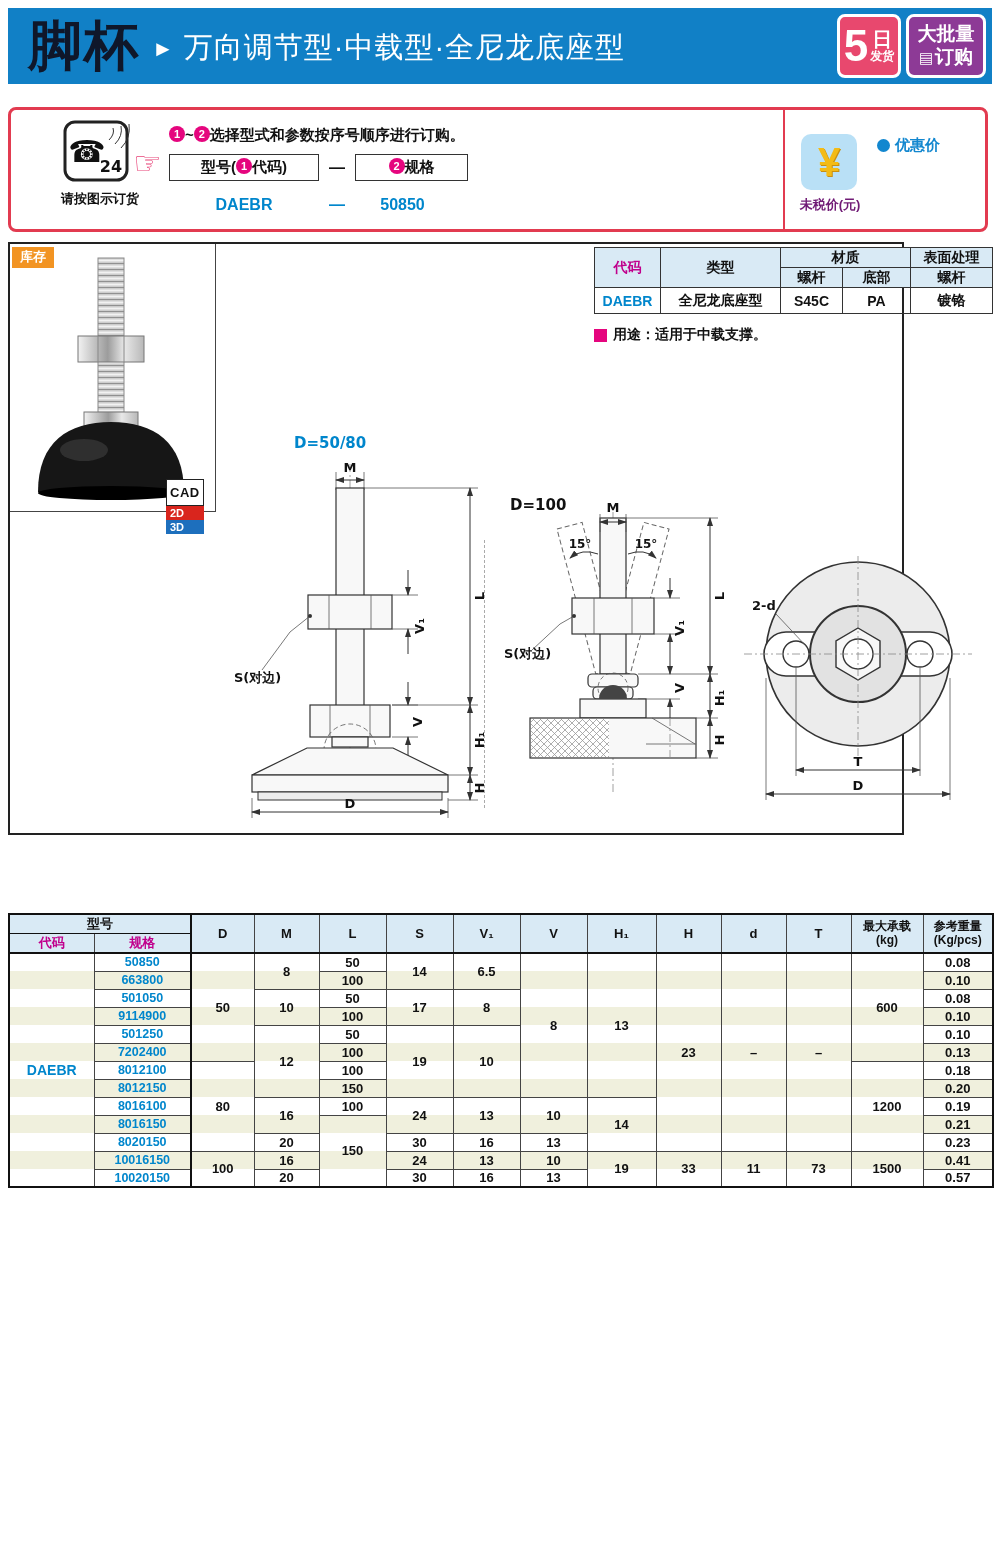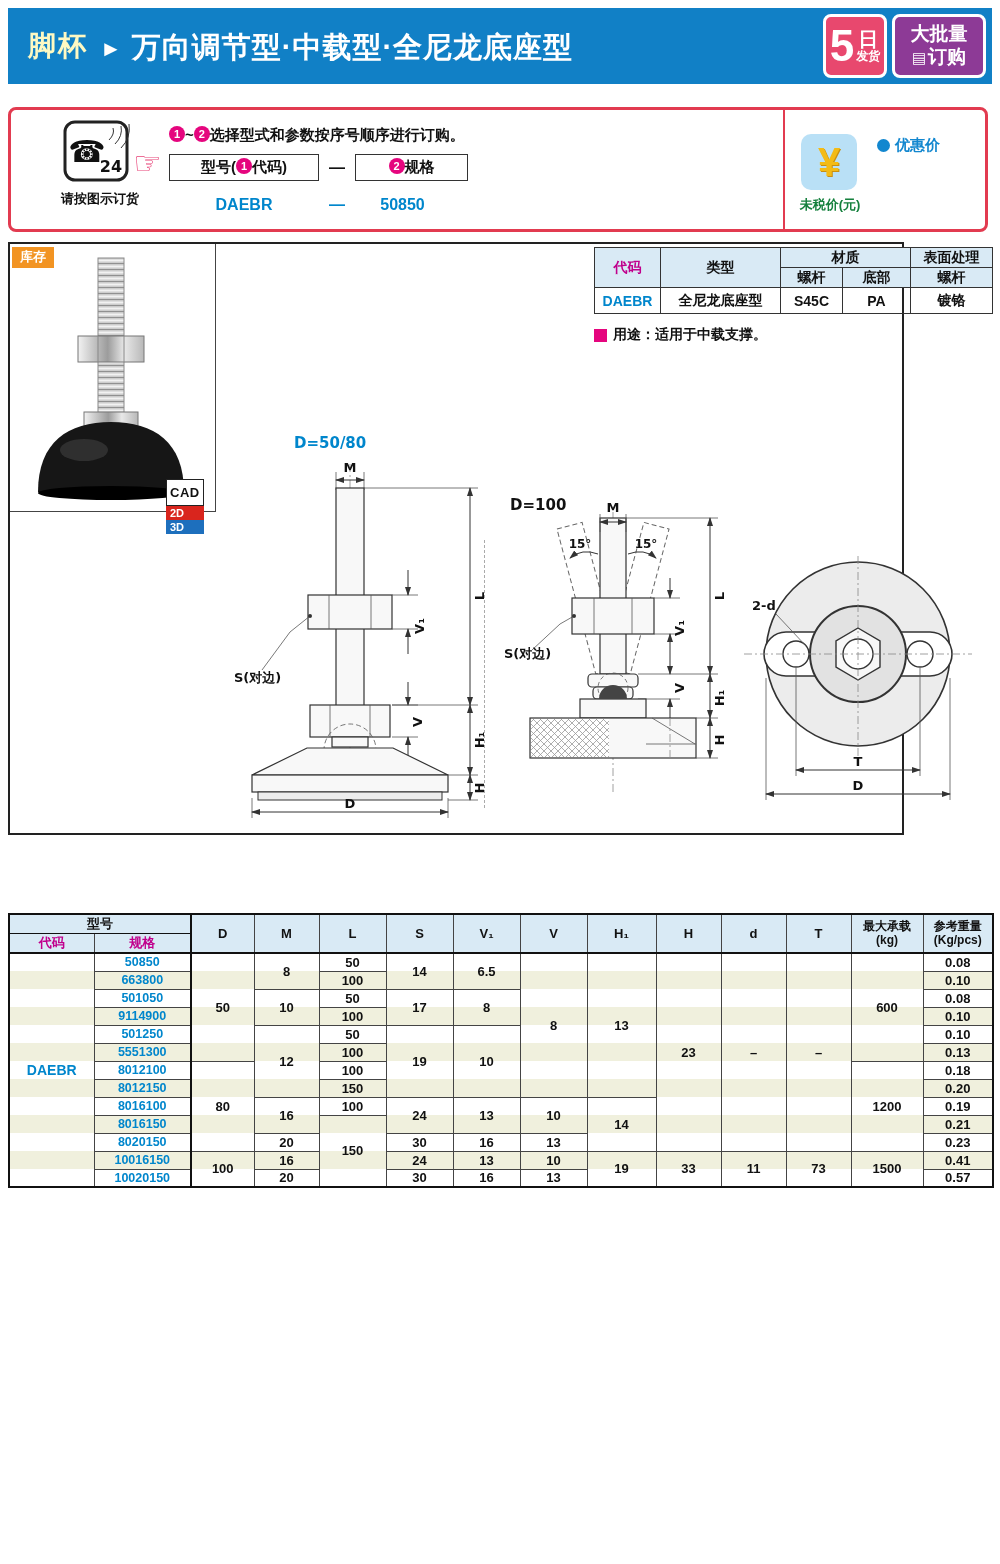--- a/index.html
+++ b/index.html
@@ -3,32 +3,32 @@
 <meta charset="utf-8">
 <style>
   * { margin:0; padding:0; box-sizing:border-box; }
   html,body { width:1000px; height:1564px; background:#fff;
     font-family:"Liberation Sans","DejaVu Sans",sans-serif; color:#111; }
   .abs { position:absolute; }
 
   
   .header-band { position:absolute; left:8px; top:8px; width:984px; height:76px;
     background:#1180c6; display:flex; align-items:center; padding-left:20px; }
-  .title-main { color:#fef9c3; font-size:28px; font-weight:bold; letter-spacing:2px; }
+  .title-main { color:#0f172a; font-size:54px; font-weight:bold; letter-spacing:2px; }
   .title-arrow { color:#fff; font-size:22px; margin:6px 10px 0 12px; }
-  .title-sub { color:#fff; font-size:29px; font-weight:bold; margin-top:4px; letter-spacing:1px; }
+  .title-sub { color:#fff; font-size:29px; font-weight:normal; margin-top:4px; letter-spacing:1px; }
   .badges { position:absolute; right:6px; top:6px; display:flex; gap:5px; }
   .badge { border:3px solid #fff; border-radius:8px; height:64px; color:#fff;
     display:flex; align-items:center; justify-content:center; }
   .badge-5day { background:#e8486e; width:64px; }
   .badge-5day .big5 { font-size:44px; font-weight:bold; line-height:1; }
   .badge-5day .col5 { display:flex; flex-direction:column; align-items:center; margin-left:2px; }
   .badge-5day .col5 .d1 { font-size:20px; font-weight:bold; line-height:1.1; }
   .badge-5day .col5 .d2 { font-size:12px; font-weight:bold; line-height:1.1; }
-  .badge-bulk { background:#8d3a96; width:94px; flex-direction:column; }
+  .badge-bulk { background:#8d3a96; width:80px; flex-direction:column; }
   .badge-bulk .b1 { font-size:19px; font-weight:bold; line-height:1.2; }
   .badge-bulk .b2 { font-size:19px; font-weight:bold; line-height:1.2; display:flex; align-items:center; gap:2px; }
   .badge-bulk .list-glyph { font-size:15px; line-height:1; }
 
   
   .order-box { position:absolute; left:8px; top:107px; width:980px; height:125px;
     border:3px solid #e23b50; border-radius:8px; background:#fff; }
   .phone-wrap { position:absolute; left:34px; top:10px; width:110px; text-align:center; }
   .phone-caption { font-size:13px; font-weight:bold; margin-top:2px; }
   .hand { position:absolute; left:122px; top:34px; color:#e8457a; font-size:32px; }
@@ -47,21 +47,21 @@
   .example-line .e1 { width:150px; text-align:center; }
   .example-line .ed { width:36px; text-align:center; }
   .example-line .e2 { width:95px; text-align:center; }
 
   .price-divider { position:absolute; left:772px; top:0; width:2px; height:100%; background:#e23b50; }
   .price-sec { position:absolute; left:774px; top:0; width:202px; height:100%; }
   .yen-tile { position:absolute; left:16px; top:24px; width:56px; height:56px; border-radius:10px;
     background:#b9e0f6; display:flex; align-items:center; justify-content:center; }
   .yen-tile span { color:#f3bb16; font-size:40px; font-weight:bold; text-shadow:1px 1px 0 #c98f10; }
   .yen-caption { position:absolute; left:0px; top:86px; width:90px; text-align:center;
-    color:#15803d; font-size:13px; font-weight:bold; }
+    color:#701a75; font-size:13px; font-weight:bold; }
   .promo-line { position:absolute; left:92px; top:26px; display:flex; align-items:center; gap:5px; }
   .promo-dot { width:13px; height:13px; border-radius:50%; background:#1287cf; }
   .promo-label { color:#1287cf; font-size:15px; font-weight:bold; }
   table.price { position:absolute; left:88px; top:48px; border-collapse:collapse; }
   table.price td { border:1px solid #333; font-size:13px; font-weight:bold; text-align:center;
     height:22px; padding:0 4px; }
   table.price .hd { background:#cfe8f7; }
   .pc1 { width:40px; } .pc2 { width:48px; } .pc3 { width:70px; }
 
   
@@ -516,21 +516,21 @@
     </tr>
     <tr>
       <td class="spec-col sep">501250</td>
       <td rowspan="4">12</td>
       <td>50</td>
       <td rowspan="4">19</td>
       <td rowspan="4">10</td>
       <td>0.10</td>
     </tr>
     <tr>
-      <td class="spec-col sep">5551300</td>
+      <td class="spec-col sep">7202400</td>
       <td>100</td>
       <td>0.13</td>
     </tr>
     <tr>
       <td class="spec-col sep">8012100</td>
       <td rowspan="5">80</td>
       <td>100</td>
       <td rowspan="5">1200</td>
       <td>0.18</td>
     </tr>

